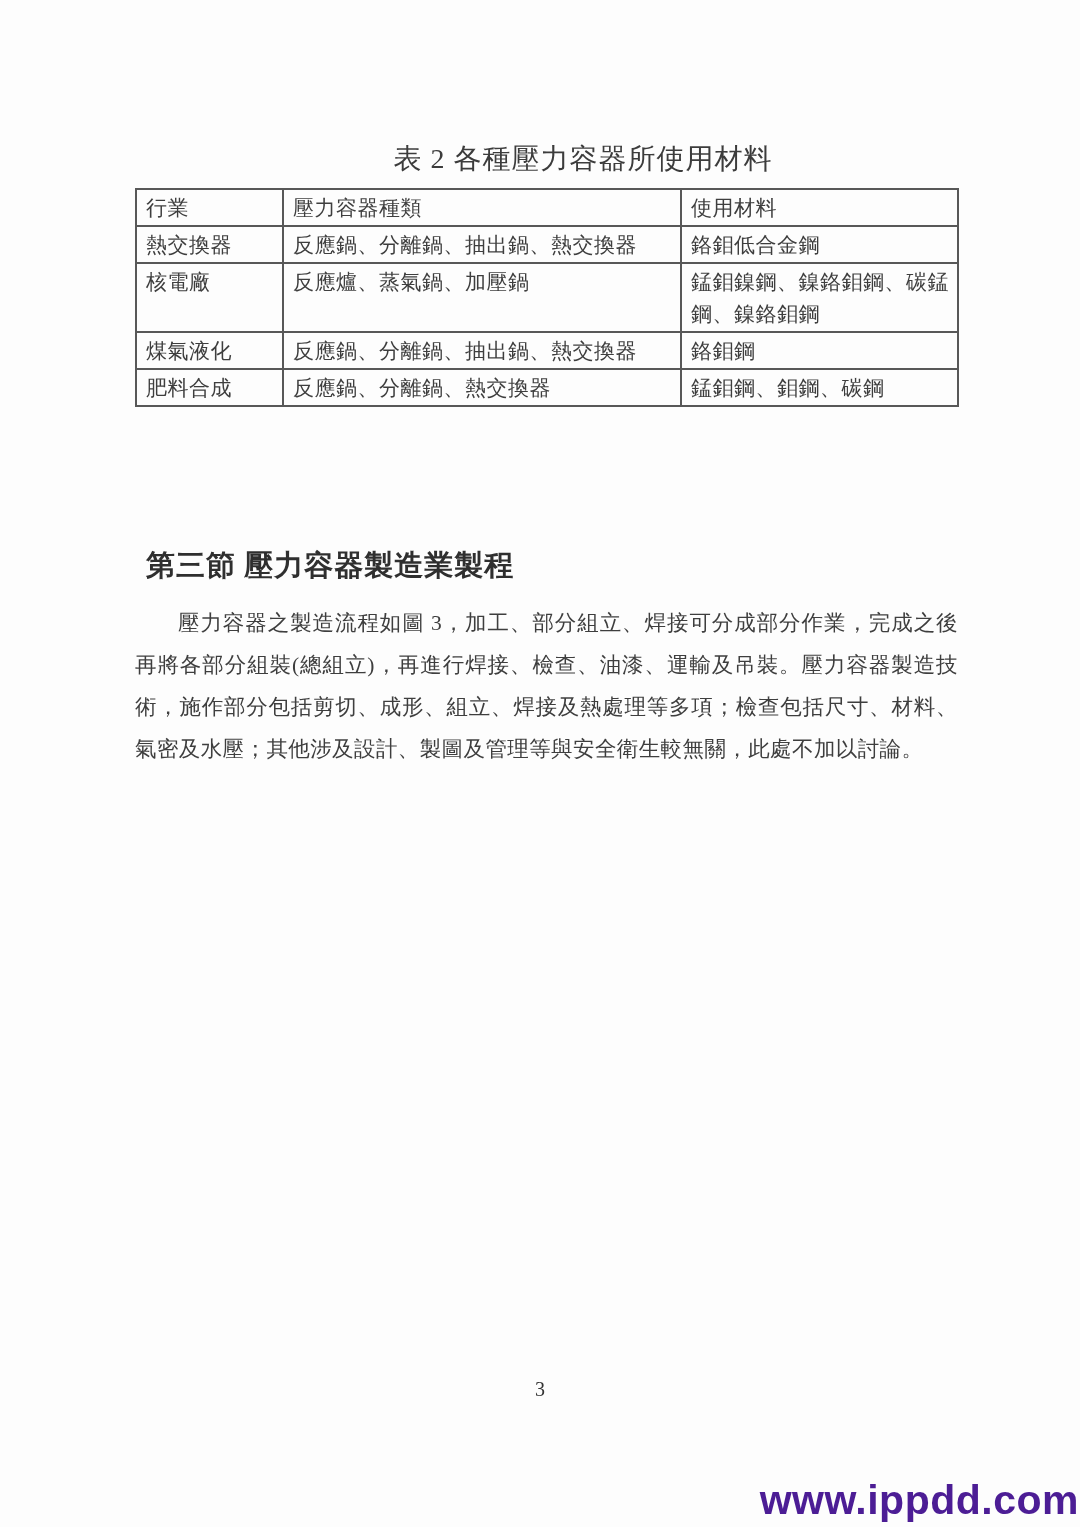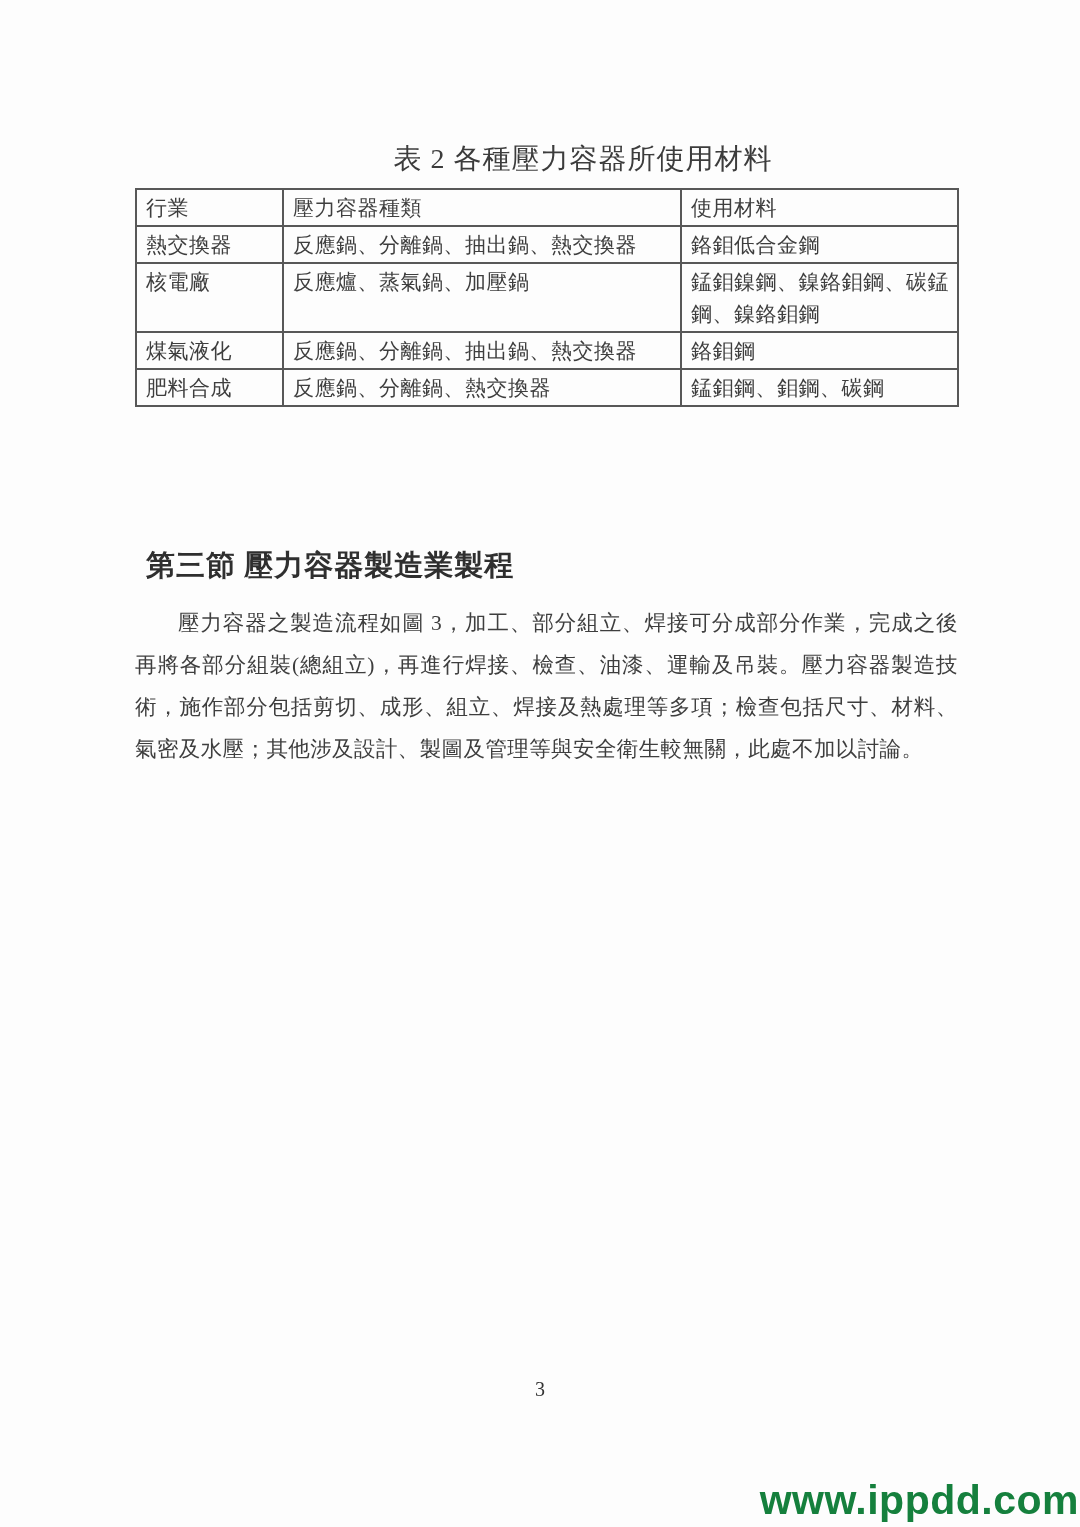--- a/index.html
+++ b/index.html
@@ -143,15 +143,15 @@
       </tr>
     </tbody>
   </table>
 
   <div class="section-heading">第三節 壓力容器製造業製程</div>
 
   <div class="body-paragraph">壓力容器之製造流程如圖 3，加工、部分組立、焊接可分成部分作業，完成之後再將各部分組裝(總組立)，再進行焊接、檢查、油漆、運輸及吊裝。壓力容器製造技術，施作部分包括剪切、成形、組立、焊接及熱處理等多項；檢查包括尺寸、材料、氣密及水壓；其他涉及設計、製圖及管理等與安全衛生較無關，此處不加以討論。</div>
 
   <div class="page-number">3</div>
 
-  <div class="watermark" style="color: #15803d;">www.ippdd.com</div>
+  <div class="watermark" style="color: #4c1d95;">www.ippdd.com</div>
 
 </div>
 
 </body></html>

